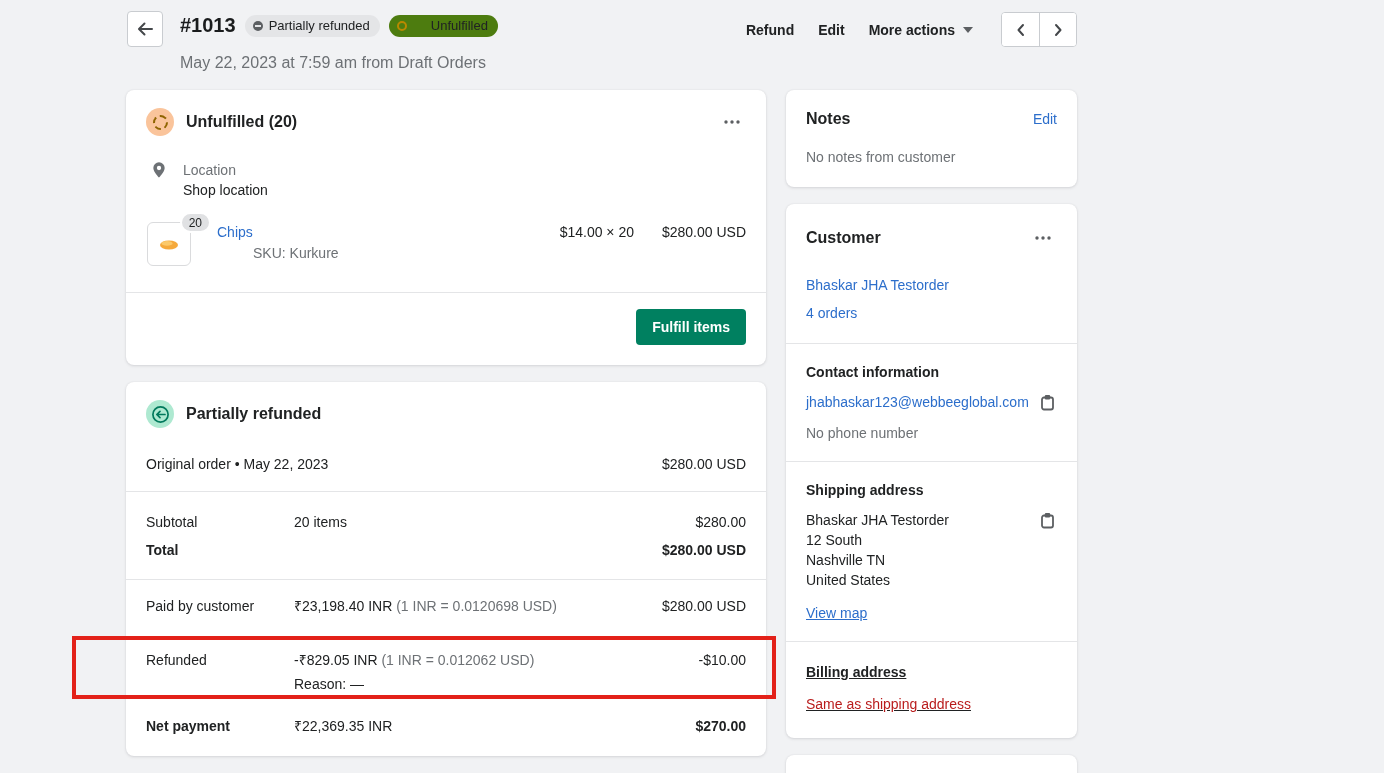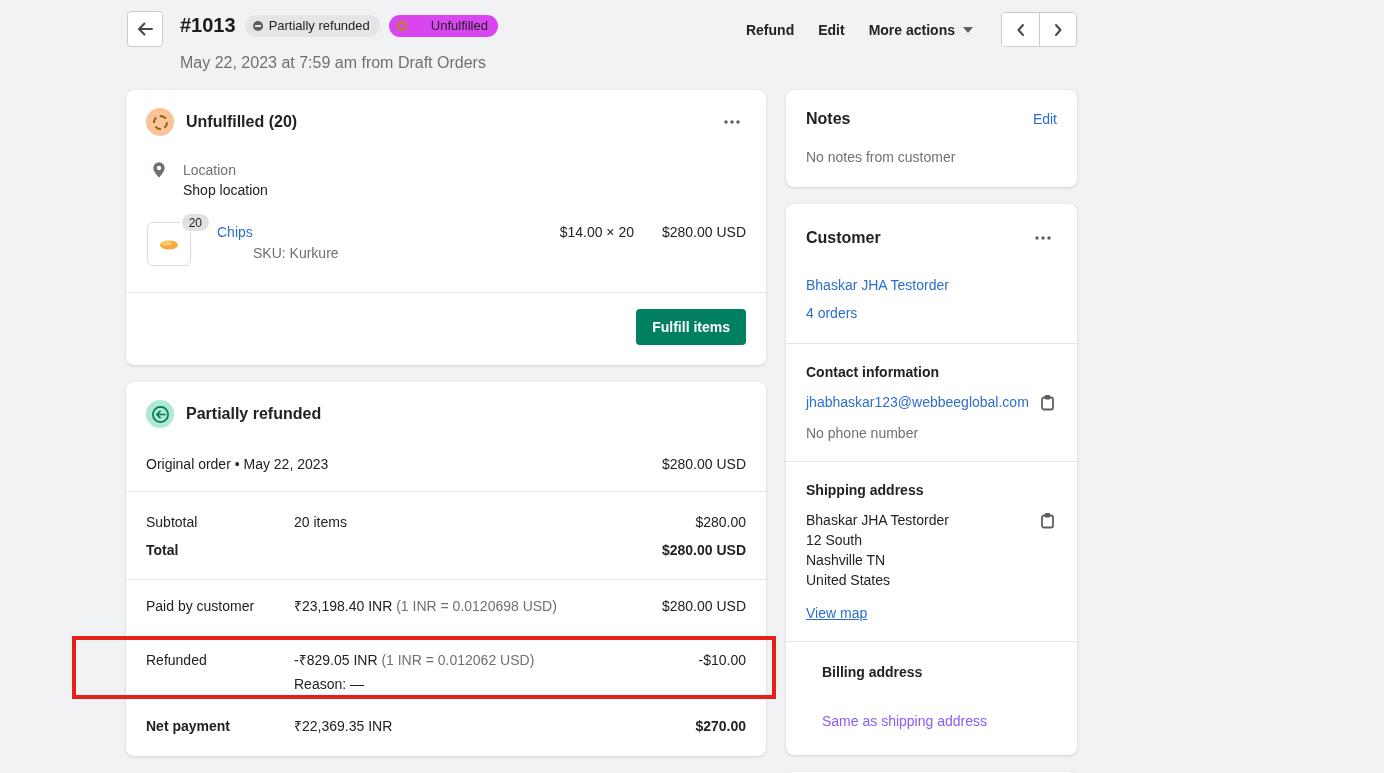--- a/index.html
+++ b/index.html
@@ -16,21 +16,21 @@
   .page-header { position:absolute; left:126px; top:10px; width:951px; }
   .back-btn {
     position:absolute; left:1px; top:1px; width:36px; height:36px;
     background:#fff; border:1px solid #c9ccd0; border-radius:4px;
     display:flex; align-items:center; justify-content:center; cursor:pointer;
   }
   .title-group { position:absolute; left:54px; top:4px; display:flex; align-items:center; gap:9px; }
   .order-number { font-size:20px; font-weight:700; color:#1a1c1d; }
   .badge { display:inline-flex; align-items:center; gap:6px; height:22px; border-radius:11px; padding:0 10px 0 8px; font-size:13px; color:#202223; white-space:nowrap; }
   .badge-gray { background:#e4e5e7; }
-  .badge-yellow { background:#d946ef;gap:24px; }
+  .badge-yellow { background:#4d7c0f;gap:24px; }
   .dot-half { width:10px; height:10px; border-radius:50%; background:#5c5f62; position:relative; }
   .dot-half::after { content:""; position:absolute; left:2px; top:4px; width:6px; height:2px; background:#e4e5e7; }
   .dot-ring { width:10px; height:10px; border-radius:50%; border:2.5px solid #b98900; }
   .page-subtitle { position:absolute; left:54px; top:44px; color:#6d7175; font-size:16px; white-space:nowrap; }
 
   .header-actions { position:absolute; right:0; top:2px; display:flex; align-items:center; }
   .text-btn { background:none; border:none; font-family:inherit; font-size:14px; font-weight:600; color:#202223; padding:8px 12px; cursor:pointer; display:flex; align-items:center; gap:8px; }
   .caret-down { width:0; height:0; border-left:5px solid transparent; border-right:5px solid transparent; border-top:6px solid #5c5f62; display:inline-block; }
   .pager { display:flex; margin-left:16px; border:1px solid #c9ccd0; border-radius:4px; background:#fff; overflow:hidden; }
   .pager-btn { width:37px; height:33px; display:flex; align-items:center; justify-content:center; background:#fff; border:none; cursor:pointer; }
@@ -96,21 +96,21 @@
   .cust-name { display:block; margin-top:23px; line-height:20px; }
   .cust-orders { display:block; margin-top:8px; line-height:20px; }
   .contact-row { display:flex; align-items:flex-start; margin-top:10px; }
   .email-link { flex:1; word-break:break-all; line-height:20px; max-width:225px; }
   .copy-btn { background:none; border:none; cursor:pointer; padding:0; margin-left:auto; display:flex; }
   .no-phone { color:#6d7175; margin-top:11px; line-height:20px; }
   .addr-row { display:flex; align-items:flex-start; margin-top:10px; }
   .addr-lines { flex:1; }
   .addr-line { line-height:20px; }
   .view-map { display:inline-block; margin-top:13px; text-decoration:underline; line-height:20px; }
-  .billing-text { color:#8b5cf6; margin-top:29px; line-height:20px; }
+  .billing-text { color:#b91c1c; margin-top:12px; line-height:20px; }
   .stub-card { height:40px; }
 
   
   .annotation-box { position:absolute; left:72px; top:636px; width:704px; height:63px; border:4px solid #e32119; z-index:10; pointer-events:none; }
 
   svg { display:block; }
 </style>
 </head>
 <body>
 
@@ -359,21 +359,21 @@
                   <rect x="7.8" y="3" width="5.4" height="4.4" rx="1.2" fill="#5c5f62"></rect>
                 </svg>
             </span>
           </button>
         </div>
         <a class="link view-map">View map</a>
       </div>
 
       <div class="divider"></div>
 
-      <div class="csection" style="padding:20px 36px 24px;">
+      <div class="csection" style="padding:20px 20px 24px;text-decoration:underline;">
         <div class="csection-title">Billing address</div>
         <div class="billing-text">Same as shipping address</div>
       </div>
     </div>
 
     <div class="card stub-card"></div>
   </div>
 
   <div class="annotation-box"></div>
 

